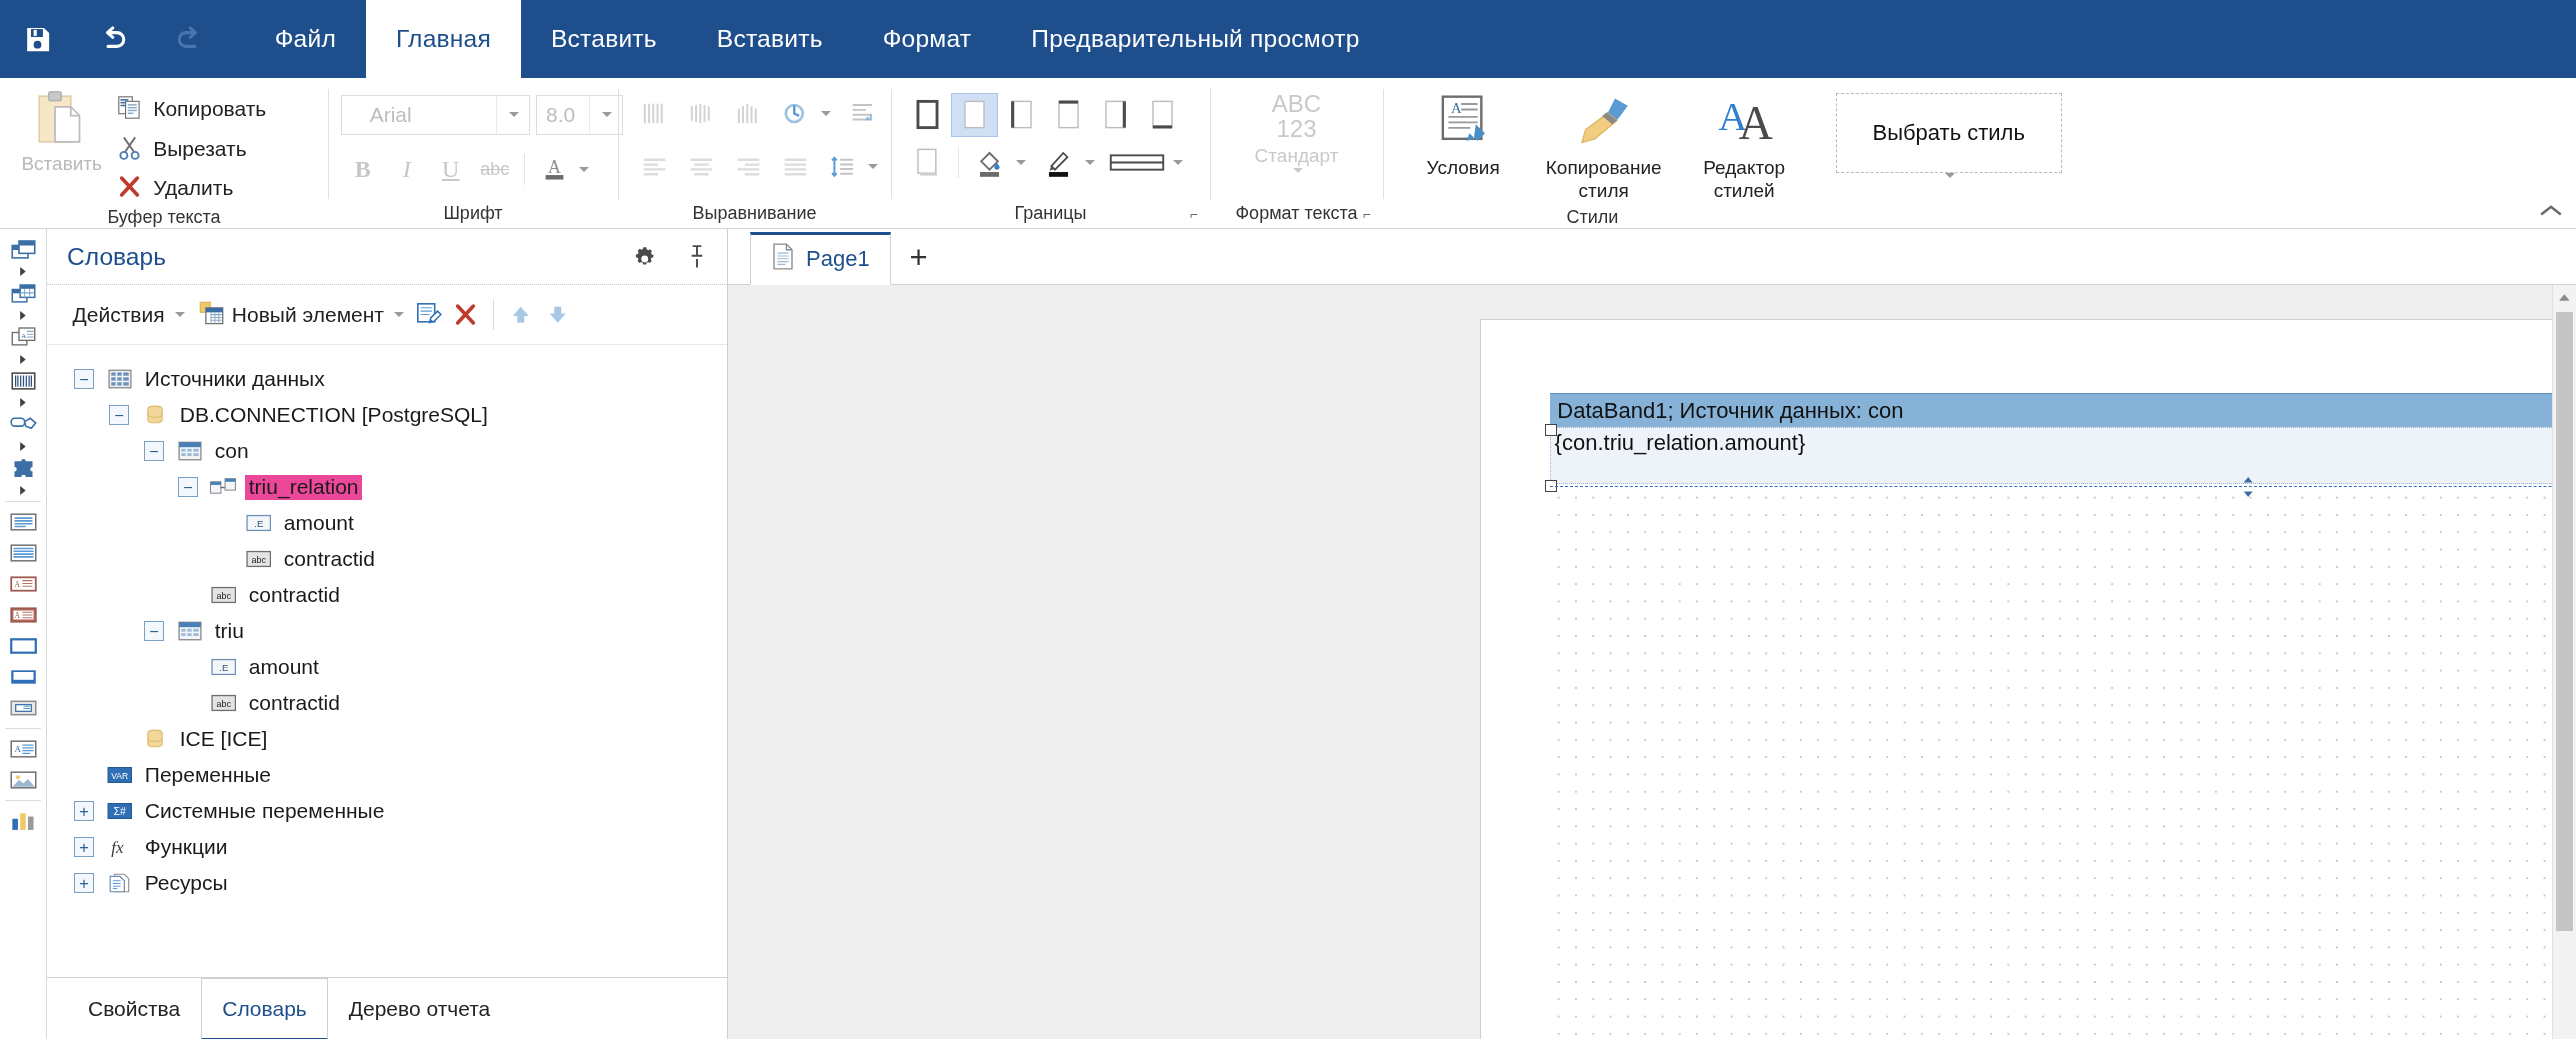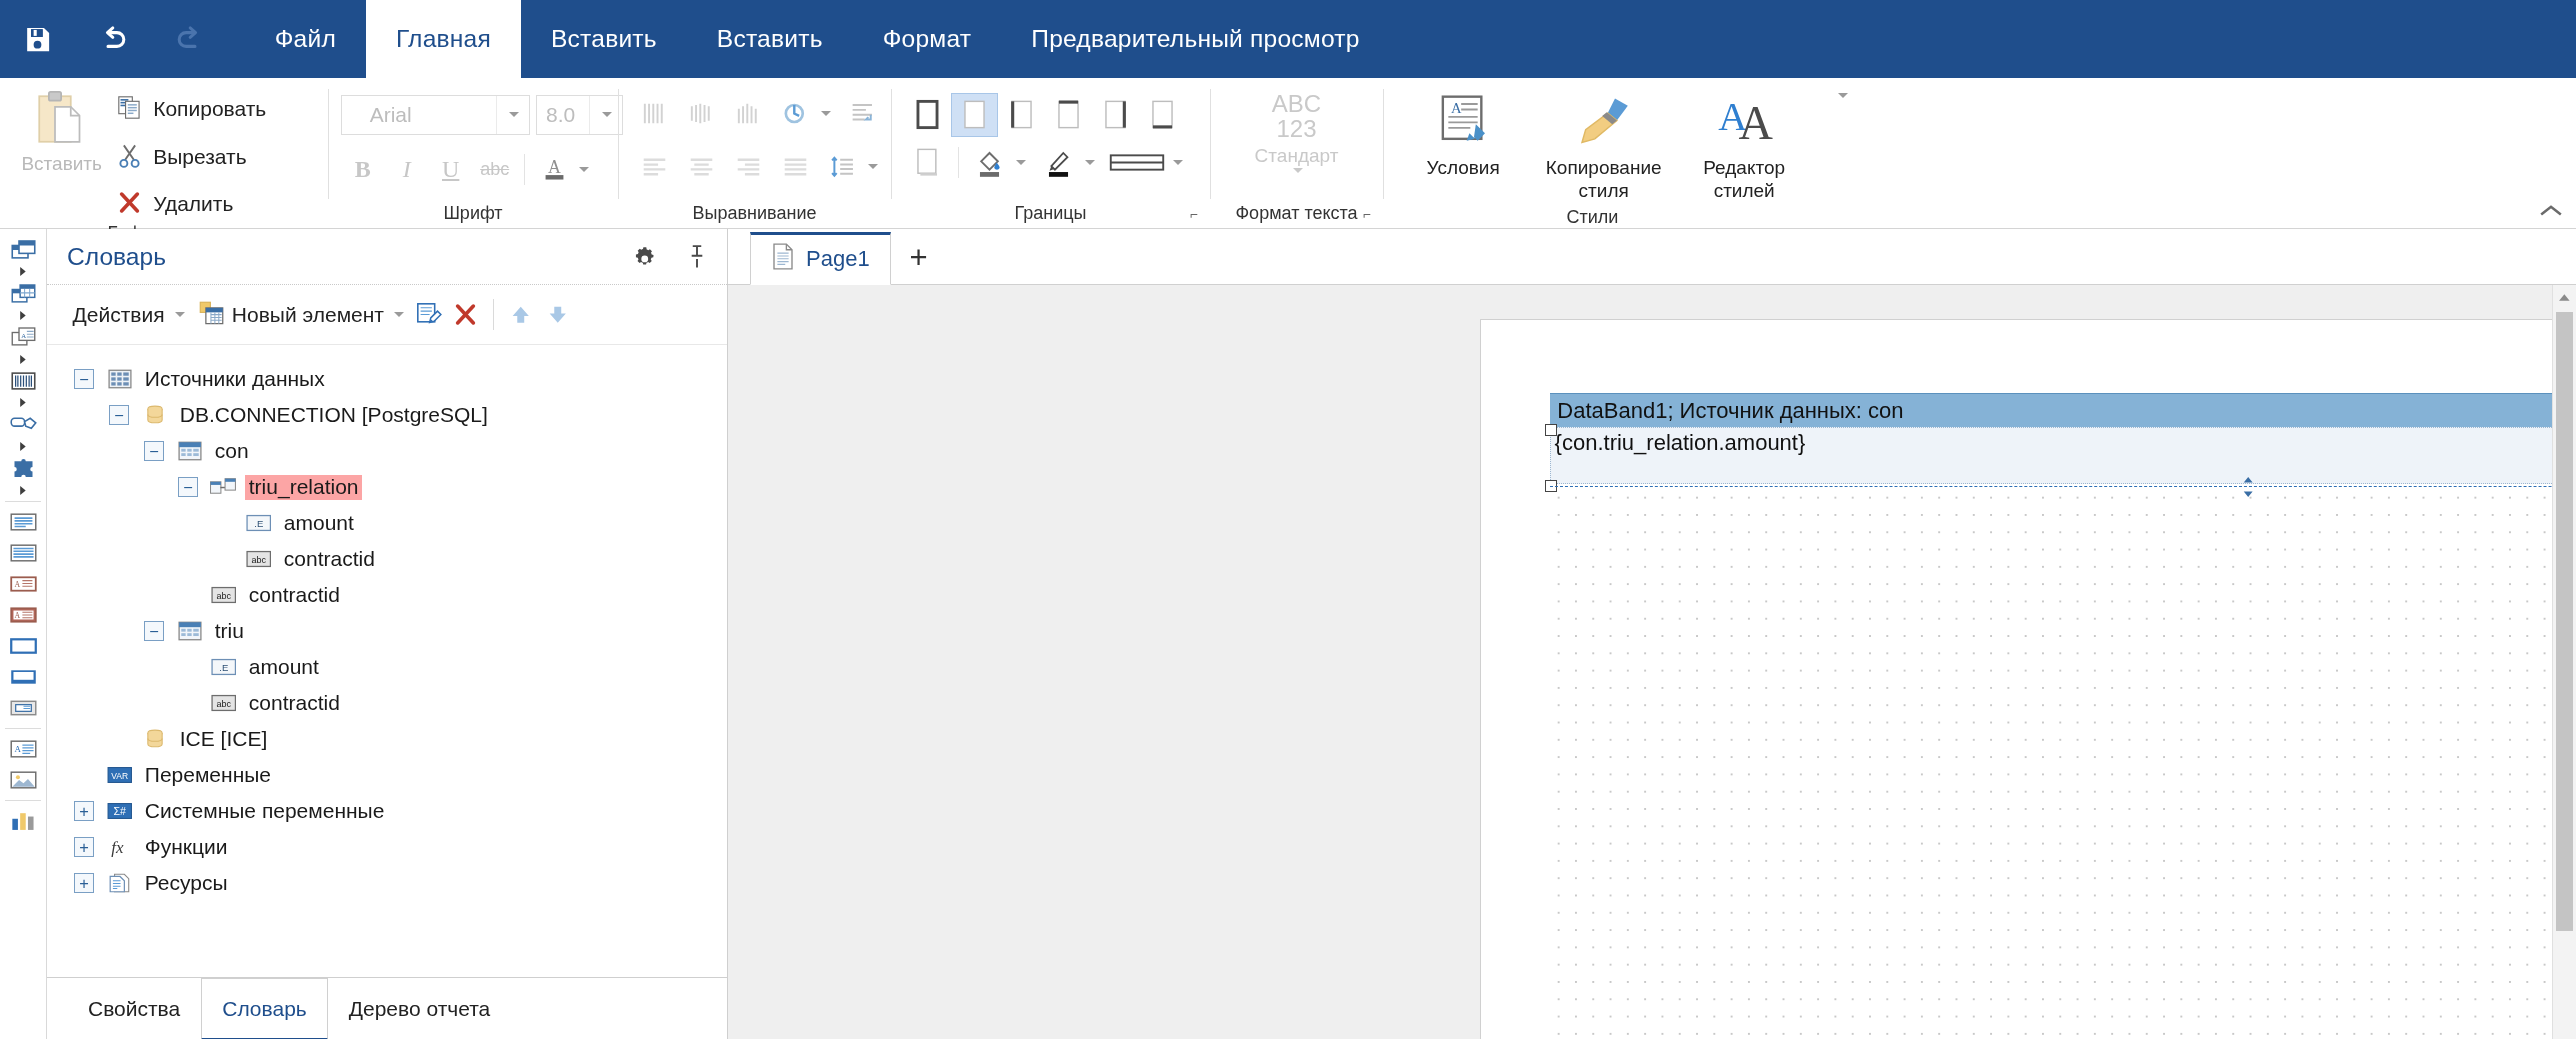--- a/index.html
+++ b/index.html
@@ -91,21 +91,21 @@
   }
 
   
   .paste-big {
     width: 98px;
     display: flex; flex-direction: column; align-items: center;
     padding-top: 5.5px;
     cursor: pointer;
   }
   .paste-label { font-size: 19px; color: #b9b9b9; margin-top: 3.6px; }
-  .clip-list { display: flex; flex-direction: column; gap: 14px; padding-top: 9px; }
+  .clip-list { display: flex; flex-direction: column; gap: 6px; padding-top: 9px; }
   .clip-item { display: flex; align-items: center; gap: 10px; cursor: pointer; padding: 1.8px 5.5px; }
   .clip-item span.lbl { font-size: 21px; color: #222; }
 
   
   .font-row1 { display: flex; align-items: center; gap: 0; padding-top: 11px; }
   .combo {
     height: 40px; border: 0.9px solid #dddddd; background: #fff;
     display: flex; align-items: center;
     font-size: 21px; color: #bdbdbd;
     padding-left: 9px;
@@ -247,21 +247,21 @@
     width: 20px; height: 20px;
     border: 0.9px solid #7a9fc4;
     background: #f4f8fc;
     display: flex; align-items: center; justify-content: center;
     font-size: 16.4px; line-height: 16.4px; color: #2a5f96;
     margin-right: 12px;
     flex: 0 0 auto;
   }
   .tnode .exp.none { border: none; background: transparent; }
   .tnode .tico { width: 27px; height: 24px; margin-right: 8.2px; display:flex; align-items:center; justify-content:center; flex: 0 0 auto;}
-  .tnode.selected > .tlabel { background: #fca5a5; }
+  .tnode.selected > .tlabel { background: #ec4899; }
   .tlabel { padding: 0.9px 3.6px; }
 
   .dict-tabs {
     height: 62px;
     display: flex; align-items: stretch;
     padding-left: 20px;
     background: #fff;
   }
   .dtab {
     display: flex; align-items: center; justify-content: center;
@@ -723,20 +723,21 @@
             <span>
               <svg width="60" height="55" viewBox="0 0 32 30">
                 <text x="2" y="20" font-size="22" fill="#2f7fd0" font-family="Liberation Serif, serif">A</text>
                 <text x="13" y="25" font-size="26" fill="#4b4b4b" font-family="Liberation Serif, serif">A</text>
               </svg>
             </span>
             <span class="cap"><span>Редактор</span><br><span>стилей</span></span>
           </div>
         </div>
         <div class="style-gallery">
+          <div class="gallery-box">Выбрать стиль</div>
           <div class="gallery-caret"><span class="caret"></span></div>
         </div>
       </div>
       <div class="rgroup-label" style="width:419px;">Стили</div>
     </div>
 
     <div class="ribbon-collapse">
       <svg width="24" height="16.4" viewBox="0 0 22 14">
           <path d="M2 10L11 3l9 7" fill="none" stroke="#6b6b6b" stroke-width="2.4"></path>
         </svg>

